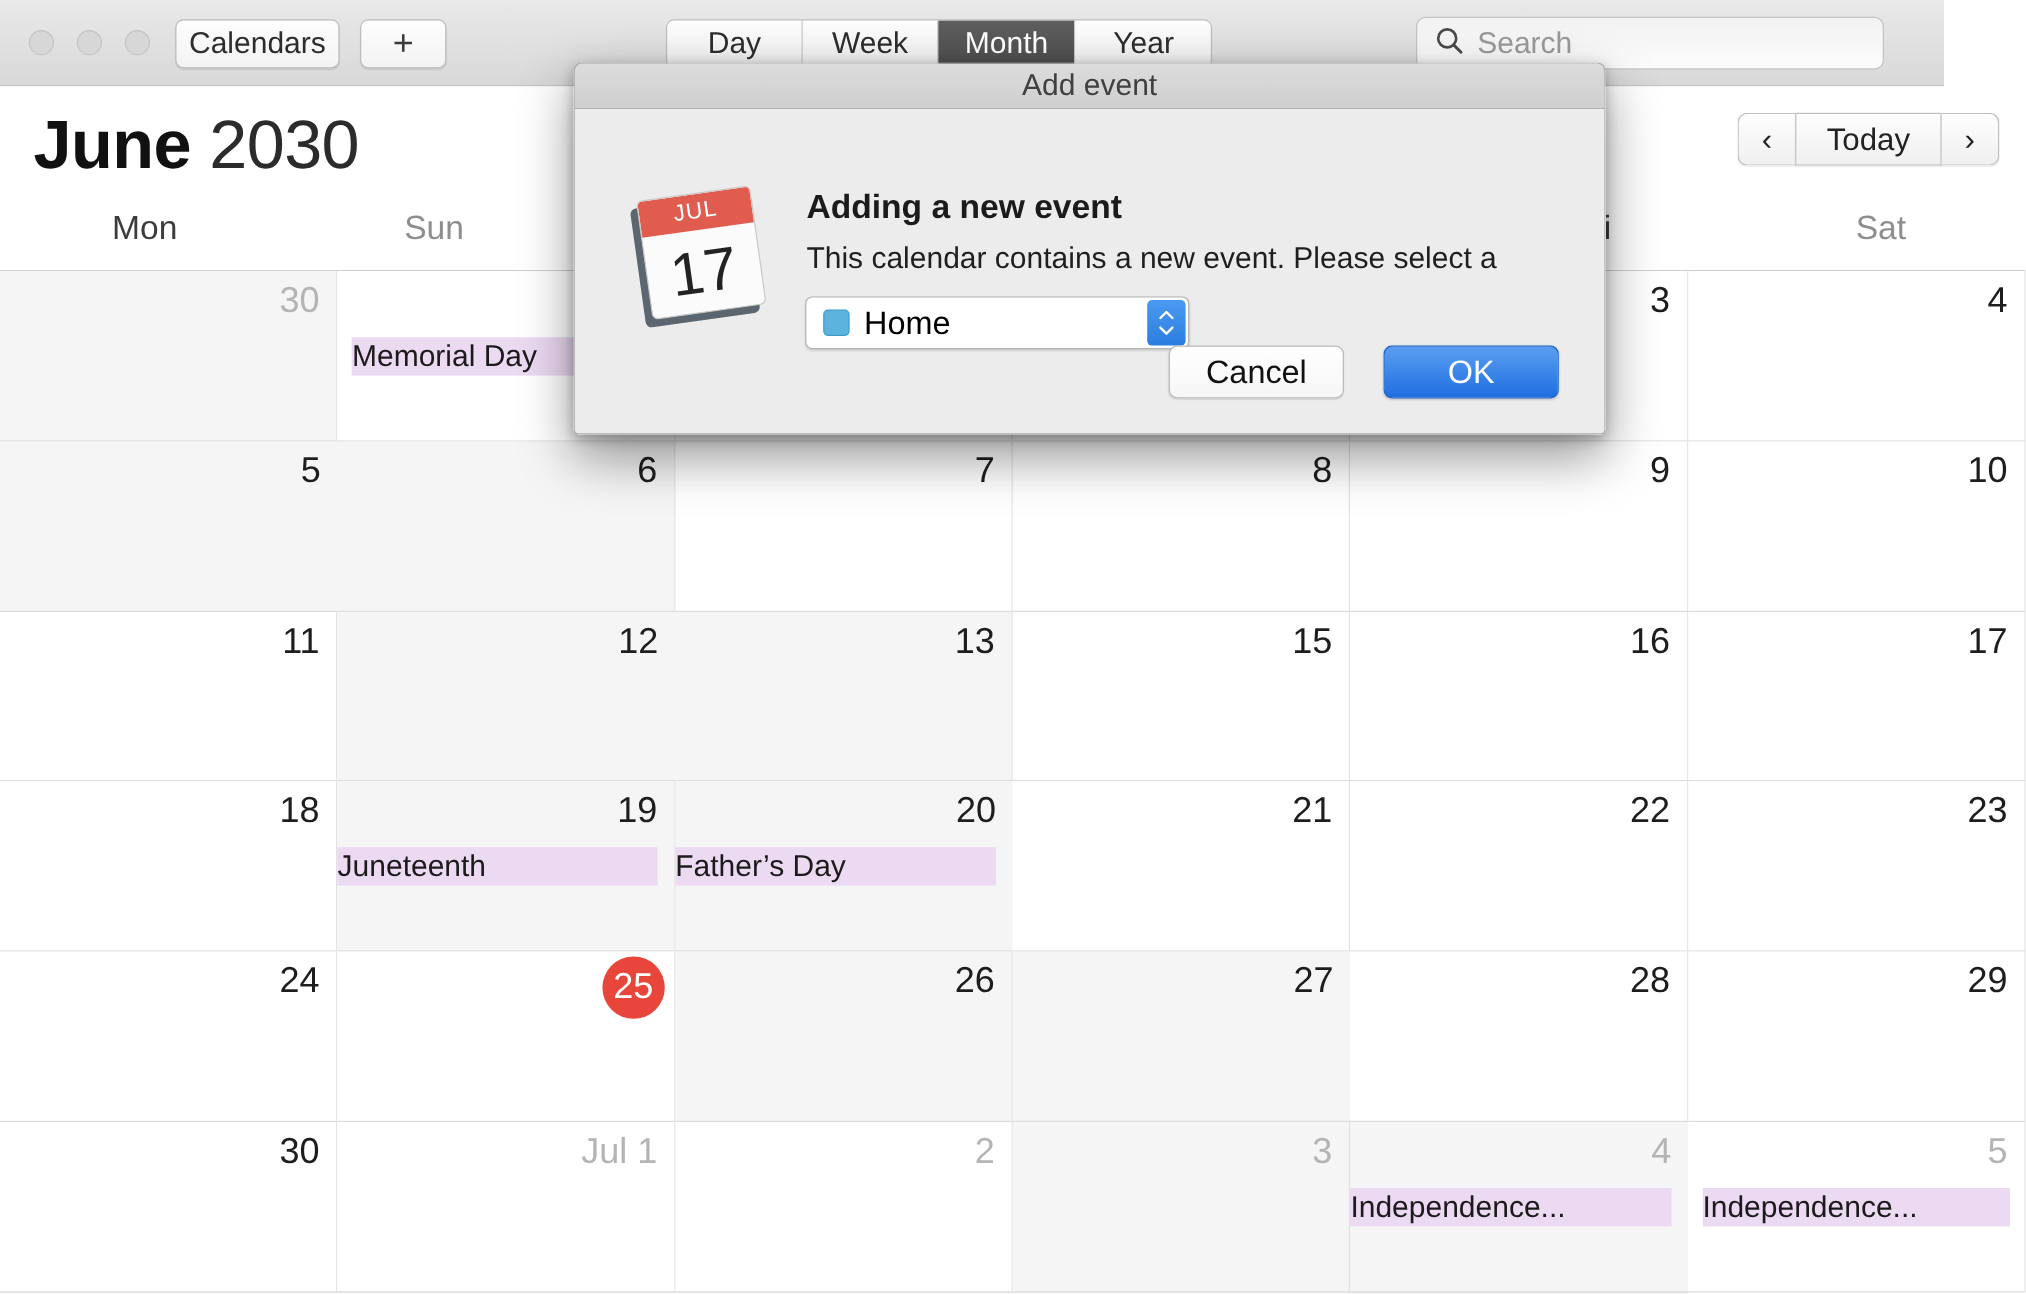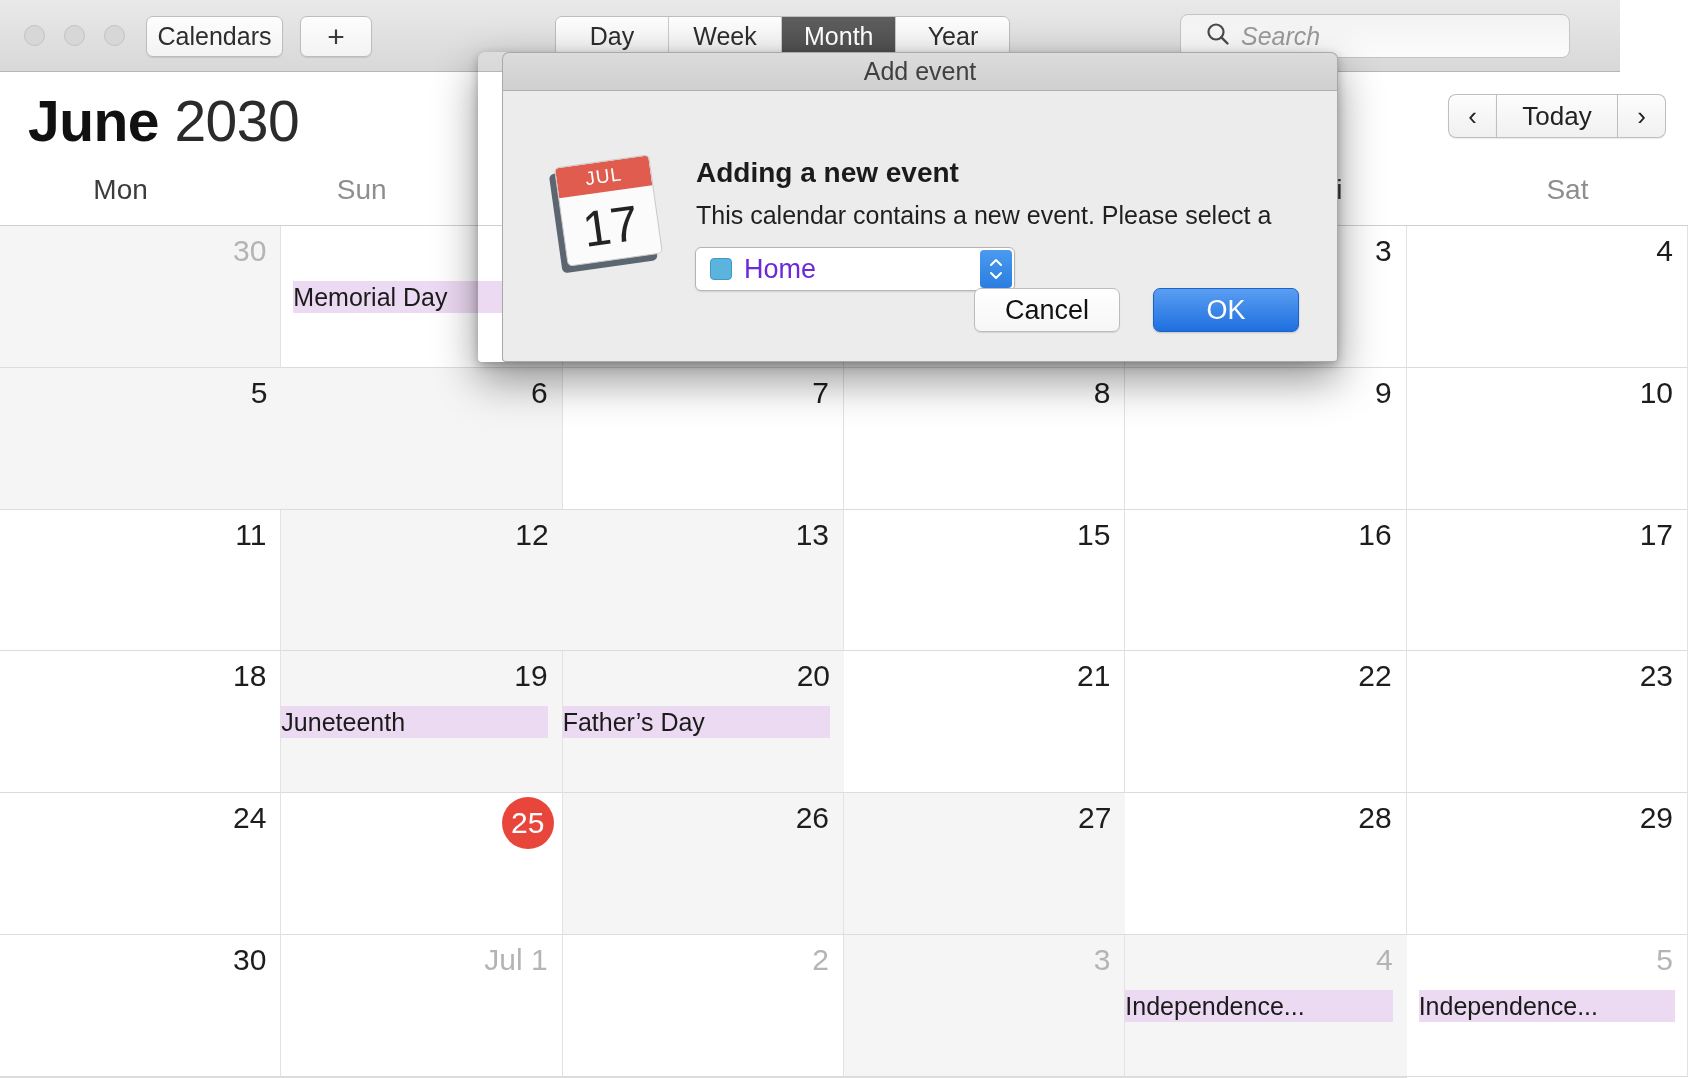--- a/index.html
+++ b/index.html
@@ -46,21 +46,21 @@
   .seg-item:last-child { border-right: none; }
   .seg-item.active {
     background: linear-gradient(to bottom, #5e5e5e 0%, #4e4e4e 100%);
     color: #ffffff;
   }
 
   .search-field {
     position: absolute; left: 1180px; top: 14px; width: 390px; height: 44px;
     background: linear-gradient(to bottom, #f2f2f2 0%, #fcfcfc 100%);
     border: 1px solid #c4c4c4; border-radius: 8px;
-    display: flex; align-items: center; padding-left: 24px; gap: 10px; font-style: italic;
+    display: flex; align-items: center; padding-left: 14px; gap: 10px;
   }
   .search-ph { font-size: 25px; color: #9a9a9a; }
 
   
   .hdr { position: absolute; left: 0; top: 72px; width: 1688px; height: 96px;
          background: #ffffff; }
   .month-title { position: absolute; left: 28px; top: 16px; font-size: 57px;
                  color: #111; letter-spacing: -.5px; white-space: nowrap; }
   .month-title .m { font-weight: bold; }
   .month-title .y { font-weight: 300; color: #2b2b2b; }
@@ -106,21 +106,20 @@
     display: flex; align-items: center; padding-left: 0;
     white-space: nowrap; overflow: hidden;
   }
   .cell.weekend .evt { left: 0; right: 14px; }
 
   
   .dlg-shadow {
     position: absolute; left: 478px; top: 52px; width: 860px; height: 310px;
     box-shadow: 0 18px 44px rgba(0,0,0,.42), 0 3px 10px rgba(0,0,0,.25);
     border-radius: 7px 7px 4px 4px;
-    padding-left: 24px;
   }
   .dlg-title {
     height: 39px; background: linear-gradient(to bottom, #dcdcdc 0%, #cfcfcf 100%);
     border: 1px solid #a9a9a9; border-bottom: 1px solid #b0b0b0;
     border-radius: 7px 7px 0 0;
     display: flex; align-items: center; justify-content: center;
     font-size: 25px; color: #404040;
   }
   .dlg-body {
     height: 271px; background: #ececec;
@@ -145,21 +144,21 @@
   .dlg-p { position: absolute; left: 193px; top: 110px; font-size: 25px;
            color: #1f1f1f; white-space: nowrap; }
 
   .popup {
     position: absolute; left: 192px; top: 156px; width: 320px; height: 44px;
     background: #ffffff; border: 1px solid #b5b5b5; border-radius: 6px;
     display: flex; align-items: center; box-shadow: 0 1px 2px rgba(0,0,0,.12);
   }
   .popup .swatch { width: 22px; height: 22px; background: #5bb4dd;
                    border: 1px solid #3d9bc7; border-radius: 4px; margin-left: 14px; }
-  .popup .pv { font-size: 27px; color: #6d28d9; margin-left: 12px; }
+  .popup .pv { font-size: 27px; color: #000000; margin-left: 12px; }
   .popup .arrows {
     position: absolute; right: 2px; top: 2px; width: 32px; height: 38px;
     background: linear-gradient(to bottom, #4a9af0 0%, #2b7ee0 100%);
     border-radius: 4px; color: #fff; display: flex; flex-direction: column;
     align-items: center; justify-content: center; gap: 2px; font-size: 15px; line-height: 1;
   }
 
   .dlg-btn {
     position: absolute; height: 44px; border-radius: 7px;
     display: flex; align-items: center; justify-content: center;

